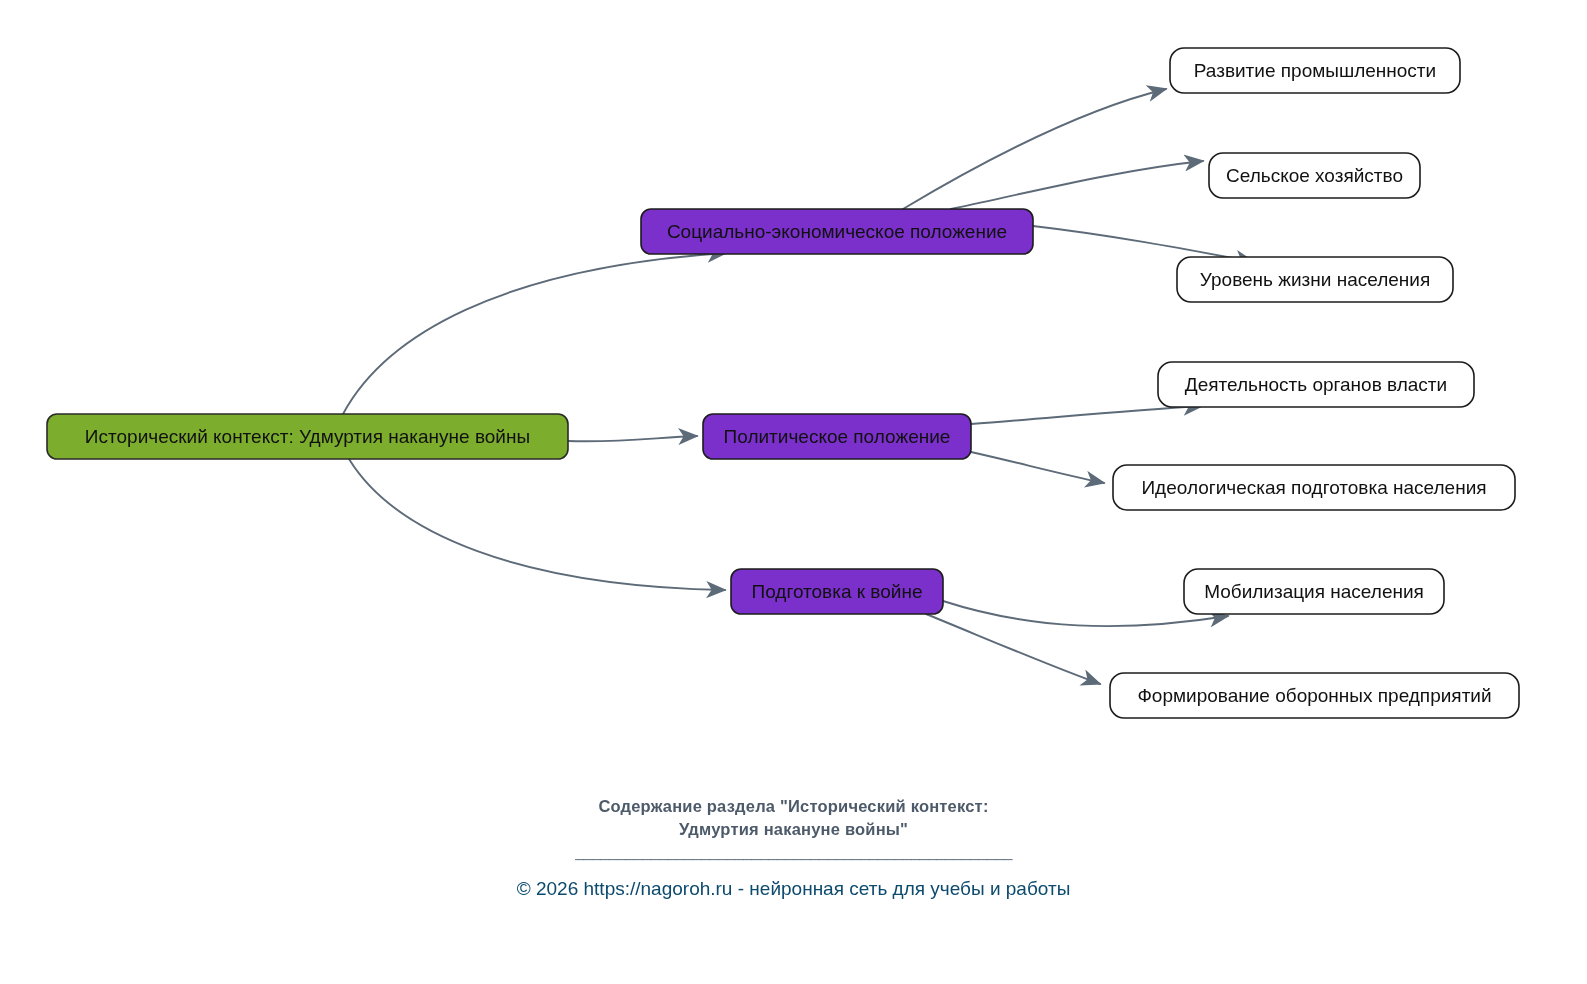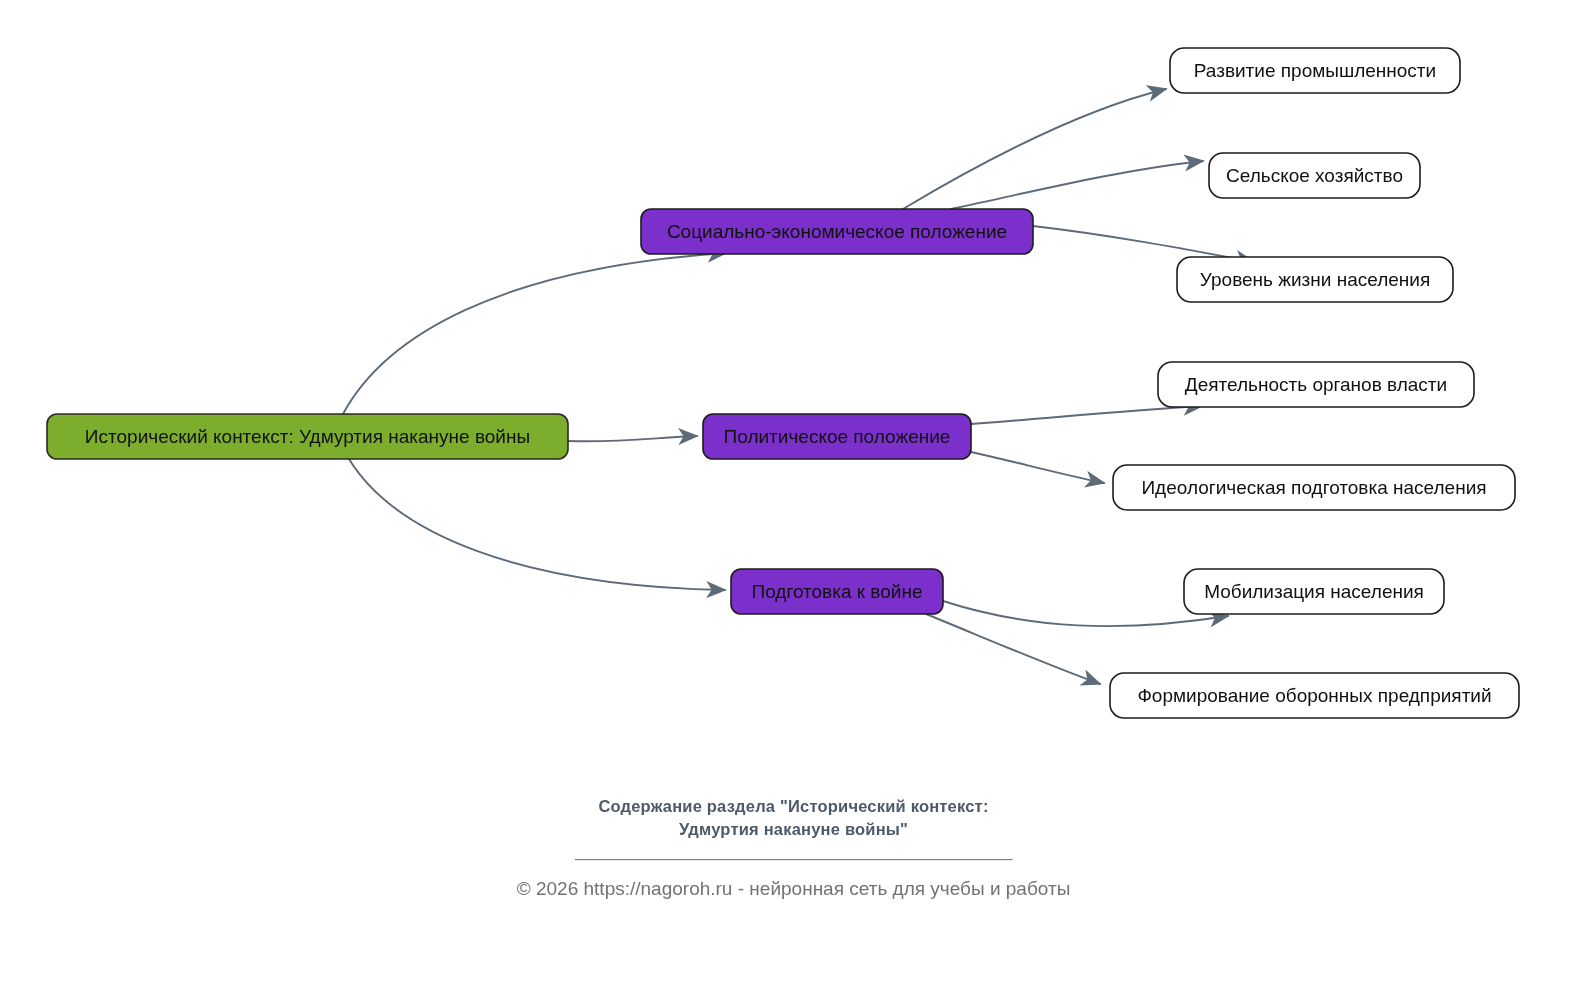--- a/index.html
+++ b/index.html
@@ -81,21 +81,21 @@
     color: #6b7684;
     letter-spacing: -0.5px;
     margin-top: 2px;
     line-height: 18px;
     white-space: nowrap;
     overflow: hidden;
   }
   .caption-copyright {
     font-family: "Liberation Sans", "DejaVu Sans", sans-serif;
     font-size: 19px;
-    color: #737373;
+    color: #0c4a6e;
     margin-top: 16px;
     line-height: 24px;
   }
 </style>
 </head>
 <body>
 
 <div id="mindmap-root">
 
   <svg id="diagram" viewBox="0 0 1587 984">

